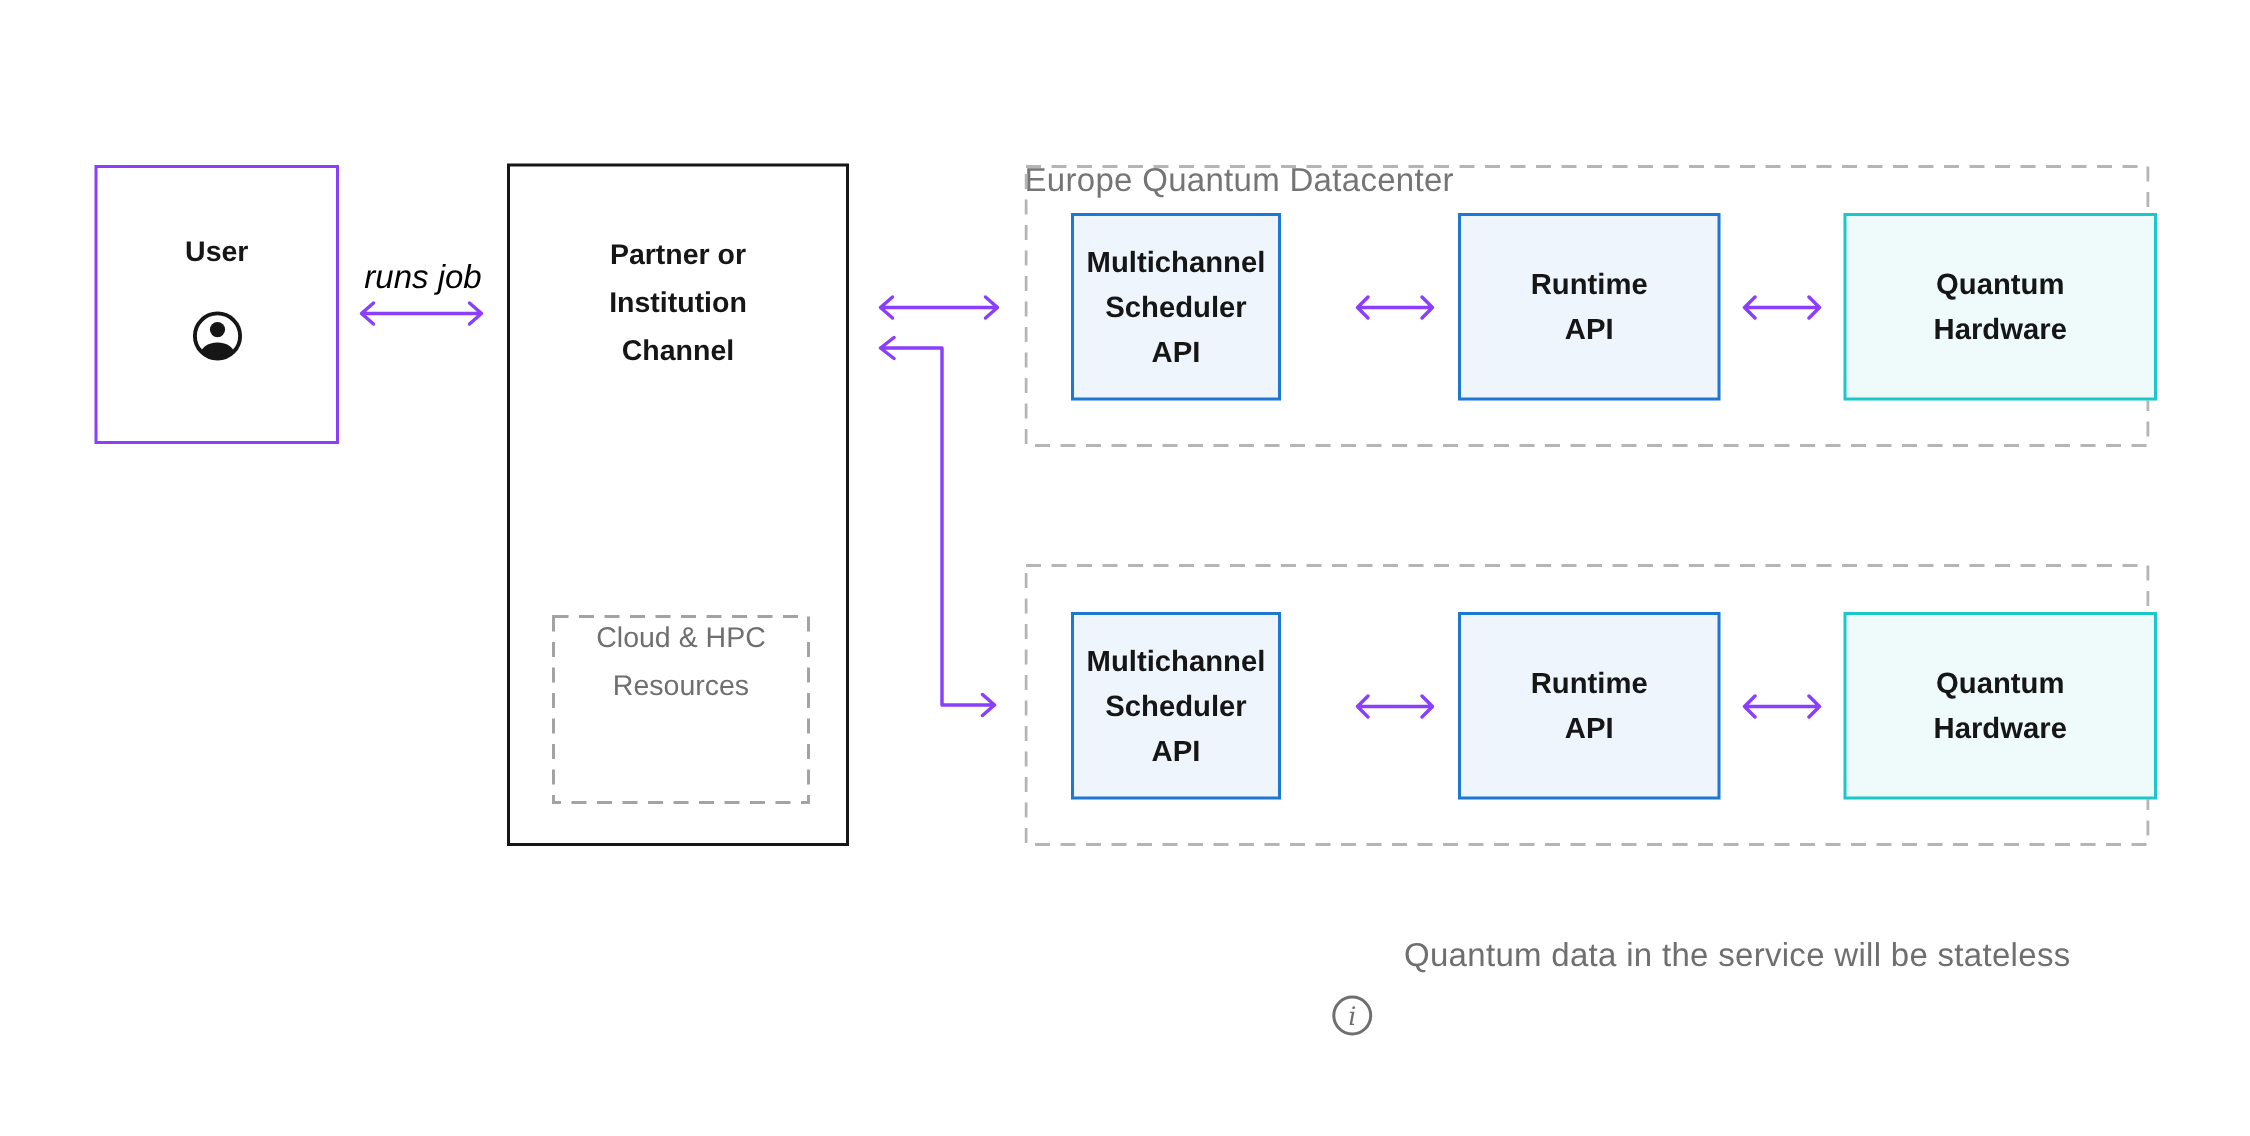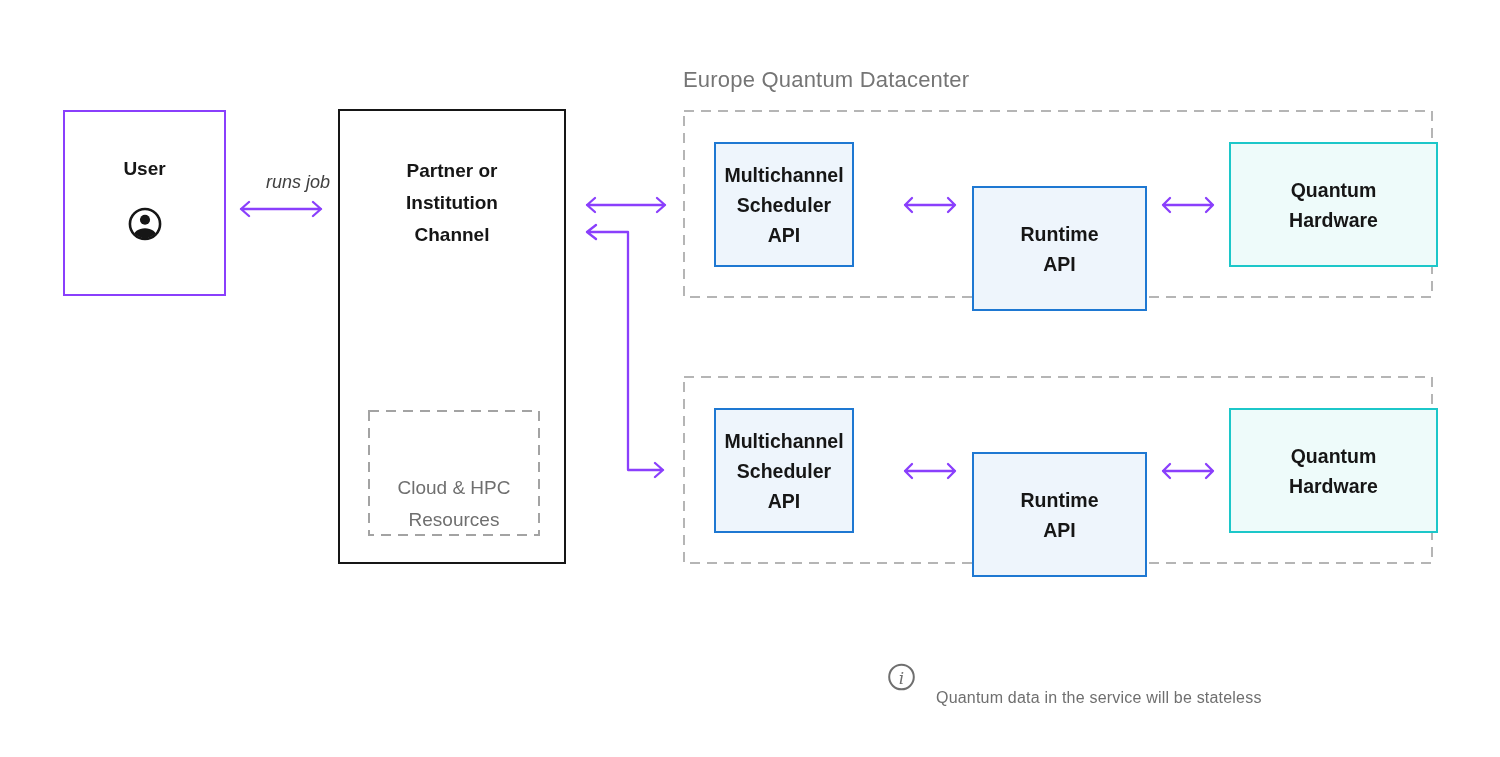--- a/index.html
+++ b/index.html
@@ -18,49 +18,49 @@
   .canvas{position:relative;width:1500px;height:757px;background:#ffffff;overflow:hidden;}
 
   .abs{position:absolute;}
 
   
   .user-box{left:63px;top:110px;width:163px;height:186px;border:2px solid var(--purple);}
   .user-label{left:0;top:46px;width:100%;text-align:center;font-size:19px;font-weight:700;color:var(--dark);}
   .user-avatar{left:50%;top:94px;transform:translateX(-50%);}
 
   
-  .runs-job-label{left:234px;top:172px;width:96px;text-align:right;font-size:18px;font-style:italic;color:#404040;}
+  .runs-job-label{left:234px;top:172px;width:96px;text-align:center;font-size:22px;font-style:italic;color:#000000;}
 
   
   .partner-box{left:338px;top:109px;width:228px;height:455px;border:2px solid var(--dark);background:#ffffff;}
   .partner-label{left:0;top:44px;width:100%;text-align:center;font-size:19px;font-weight:700;line-height:32px;color:var(--dark);white-space:pre-line;}
-  .cloud-box{left:28px;top:299px;width:172px;height:126px;display:flex;align-items:flex-end;justify-content:center;}
+  .cloud-box{left:28px;top:299px;width:172px;height:126px;display:flex;align-items:flex-start;justify-content:center;}
   .cloud-label{text-align:center;font-size:19px;line-height:32px;color:var(--gray);white-space:pre-line;position:relative;}
 
   
-  .dc-title{font-size:22px;color:#757575;letter-spacing:.2px;}
+  .dc-title{font-size:22px;color:#757575;letter-spacing:.2px;margin-top:40px;}
   .dc-title-europe{left:683px;top:67px;}
   .dc-title-us{left:683px;top:335px;}
   .dc-container{width:750px;height:188px;}
   .dc-container-europe{left:683px;top:110px;}
   .dc-container-us{left:683px;top:376px;}
   .dash-rect{position:absolute;inset:0;pointer-events:none;}
 
   .node{position:absolute;top:32px;height:125px;display:flex;align-items:center;justify-content:center;text-align:center;font-size:19.5px;font-weight:700;line-height:30px;color:var(--dark);white-space:pre-line;}
   .node-scheduler{left:31px;width:140px;background:var(--blueFill);border:2px solid var(--blue);}
-  .node-runtime{left:289px;width:175px;background:var(--blueFill);border:2px solid var(--blue);margin-top:44px;}
+  .node-runtime{left:289px;width:175px;background:var(--blueFill);border:2px solid var(--blue);}
   .node-hardware{left:546px;width:209px;background:var(--tealFill);border:2px solid var(--teal);}
 
   .arrow{color:var(--purple);}
   .arrow-inner-1{left:219px;top:84px;}
   .arrow-inner-2{left:477px;top:84px;}
 
   
   .footer-icon{left:887px;top:662px;color:var(--gray);}
-  .footer-note{left:936px;top:689px;font-size:16px;color:var(--gray);letter-spacing:.2px;}
+  .footer-note{left:936px;top:624px;font-size:22px;color:var(--gray);letter-spacing:.2px;}
 </style>
 </head>
 <body>
 
 <div class="canvas">
 
   <div class="abs user-box">
     <div class="abs user-label">User</div>
     <div class="abs user-avatar">
       <svg width="36" height="36" viewBox="0 0 32 32">

